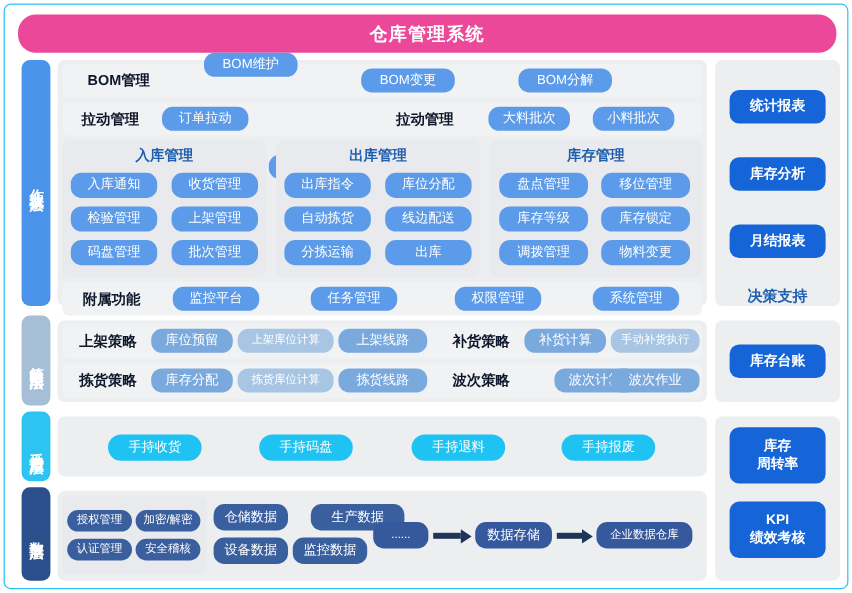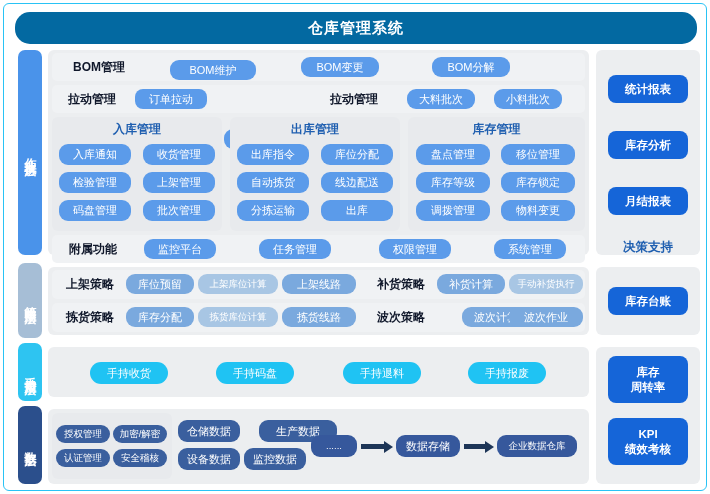--- a/index.html
+++ b/index.html
@@ -13,21 +13,21 @@
     position: absolute; left: 3px; top: 3px;
     width: 704px; height: 488px;
     border: 1.5px solid #29c3f5;
     border-radius: 6px;
     background: #fff;
   }
   
   .title-bar {
     position: absolute; left: 11px; top: 8px;
     width: 682px; height: 32px;
-    background: #0369a1;
+    background: #ec4899;
     border-radius: 15px;
     color: #fff;
     font-size: 15px; font-weight: bold;
     display: flex; align-items: center; justify-content: center;
     letter-spacing: 1px;
   }
   
   .layer-label {
     position: absolute;
     writing-mode: vertical-rl;
@@ -127,27 +127,27 @@
 
   <div class="layer-label" id="lbl-exec">作业执行层</div>
   <div class="layer-label" id="lbl-strat">策略应用层</div>
   <div class="layer-label" id="lbl-hand">手持应用层</div>
   <div class="layer-label" id="lbl-data">数据层</div>
 
   <div class="panel" style="left:44px; top:46px; width:541px; height:205px;"></div>
 
   <div class="row-strip" style="left:48px; top:49px; width:533px; height:28px;"></div>
   <div class="grp-label" style="left:52px; top:49px; width:86px; height:28px;">BOM管理</div>
-  <div class="pill" style="left:166px; top:56px; width:86px; height:20px;">BOM维护</div>
+  <div class="pill" style="left:166px; top:40px; width:78px; height:20px;">BOM维护</div>
   <div class="pill" style="left:297px; top:53px; width:78px; height:20px;">BOM变更</div>
   <div class="pill" style="left:428px; top:53px; width:78px; height:20px;">BOM分解</div>
 
   <div class="row-strip" style="left:48px; top:81px; width:533px; height:28px;"></div>
   <div class="grp-label" style="left:49px; top:81px; width:78px; height:28px;">拉动管理</div>
-  <div class="pill" style="left:131px; top:85px; width:72px; height:20px;border-radius:8px;">订单拉动</div>
+  <div class="pill" style="left:131px; top:85px; width:72px; height:20px;">订单拉动</div>
   <div class="pill" style="left:220px; top:85px; width:72px; height:20px;margin-top:40px;">生产拉动</div>
   <div class="grp-label" style="left:311px; top:81px; width:78px; height:28px;">拉动管理</div>
   <div class="pill" style="left:403px; top:85px; width:68px; height:20px;">大料批次</div>
   <div class="pill" style="left:490px; top:85px; width:68px; height:20px;">小料批次</div>
 
   <div class="subpanel" style="left:48px; top:113px; width:170px; height:114px;"></div>
   <div class="sub-title" style="left:48px; top:115px; width:170px; height:20px;">入库管理</div>
   <div class="pill" style="left:55px;  top:140px; width:72px; height:21px;">入库通知</div>
   <div class="pill" style="left:139px; top:140px; width:72px; height:21px;">收货管理</div>
   <div class="pill" style="left:55px;  top:168px; width:72px; height:21px;">检验管理</div>

